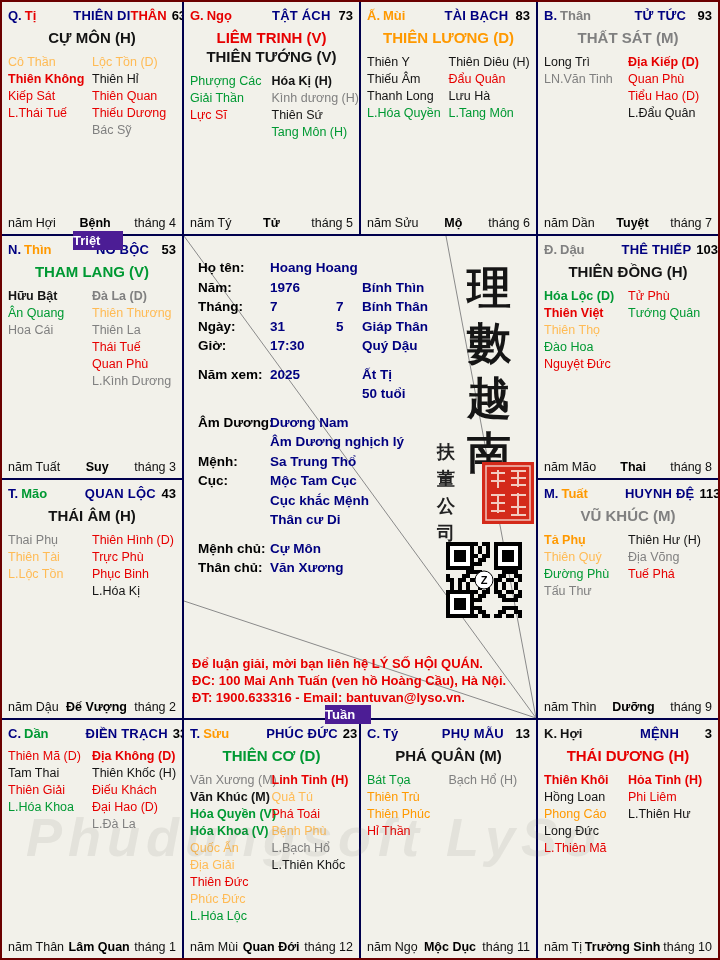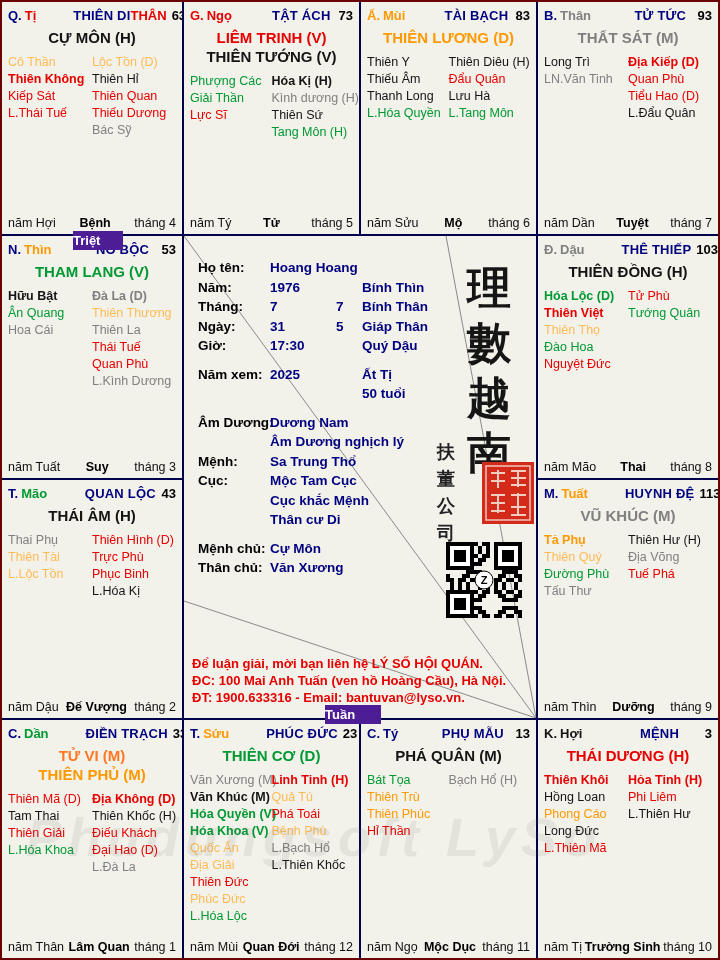--- a/index.html
+++ b/index.html
@@ -39,21 +39,21 @@
   .callig-side{position:absolute;left:249px;top:202px;width:26px;text-align:center;
           font-family:"DejaVu Serif","Liberation Serif",serif;font-weight:bold;
           font-size:18px;line-height:27px;color:#222;}
   .seal{position:absolute;left:297px;top:225px;z-index:3;}
   .qr{position:absolute;left:262px;top:306px;}
   .contact{position:absolute;left:8px;right:6px;bottom:12px;color:var(--c-red);
            font-weight:bold;font-size:13px;line-height:17px;white-space:nowrap;margin-top:30px;}
   .tag{position:absolute;background:#4c1d95;color:#fff;font-weight:bold;font-size:13px;
        text-align:left;line-height:19px;height:19px;z-index:6;}
   .tag-triet{left:73px;top:231px;width:50px;}
-  .tag-tuan{left:325px;top:705px;width:56px;}
+  .tag-tuan{left:325px;top:705px;width:46px;}
   .watermark{position:absolute;left:26px;top:806px;font-size:54px;font-style:italic;font-weight:bold;
              color:rgba(100,100,88,.10);letter-spacing:6px;z-index:5;pointer-events:none;white-space:nowrap;}
 </style>
 </head>
 <body>
 
 <div class="page">
   <div class="watermark">Phudungsoft  LySo</div>
 
   <div class="grid">
@@ -561,24 +561,20 @@
   </div>
 
   <div class="palace" style="grid-area: 4 / 1;">
     <div class="p-head">
       <span class="p-stem c-navy">C.</span>
       <span class="p-branch c-green">Dần</span>
       <span class="p-name">ĐIỀN TRẠCH</span>
       <span class="p-body"></span>
       <span class="p-num">33</span>
     </div>
-    <div class="p-mains">
-          <div class="c-orangered">TỬ VI (M)</div>
-          <div class="c-orange">THIÊN PHỦ (M)</div>
-        </div>
     <div class="p-cols">
       <div class="col col-left">
             <div class="star c-red">Thiên Mã (D)</div>
             <div class="star c-black">Tam Thai</div>
             <div class="star c-red">Thiên Giải</div>
             <div class="star c-green">L.Hóa Khoa</div>
           </div>
       <div class="col col-right">
             <div class="star c-red b">Địa Không (D)</div>
             <div class="star c-black">Thiên Khốc (H)</div>

